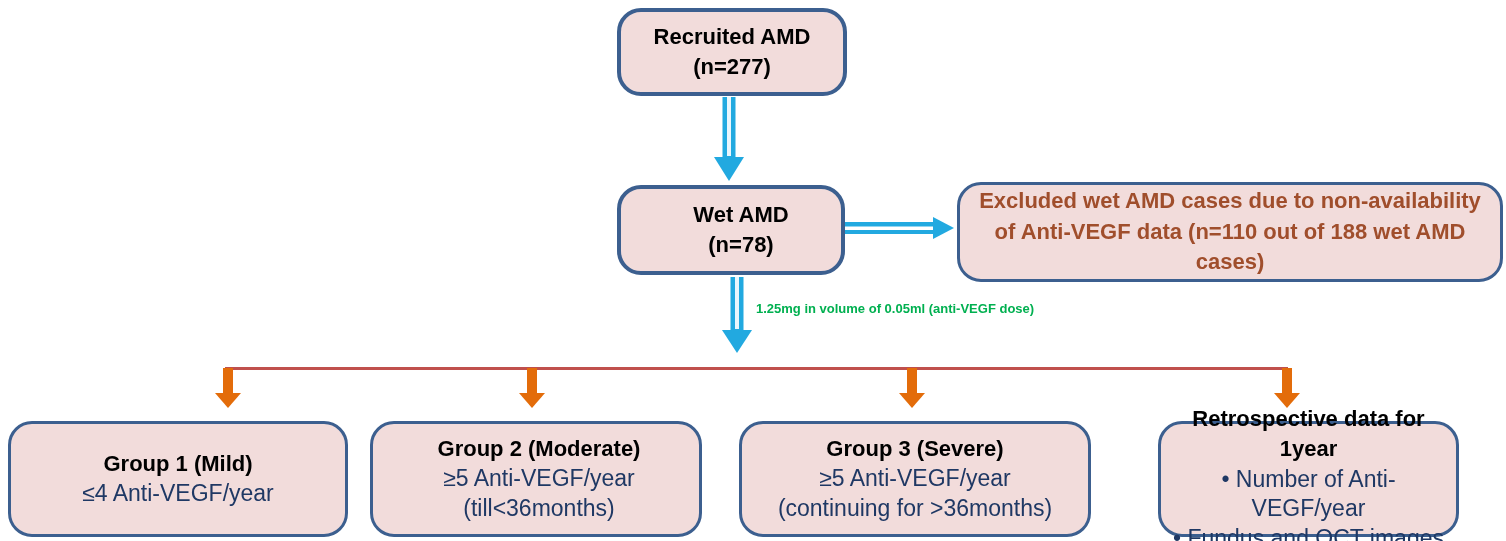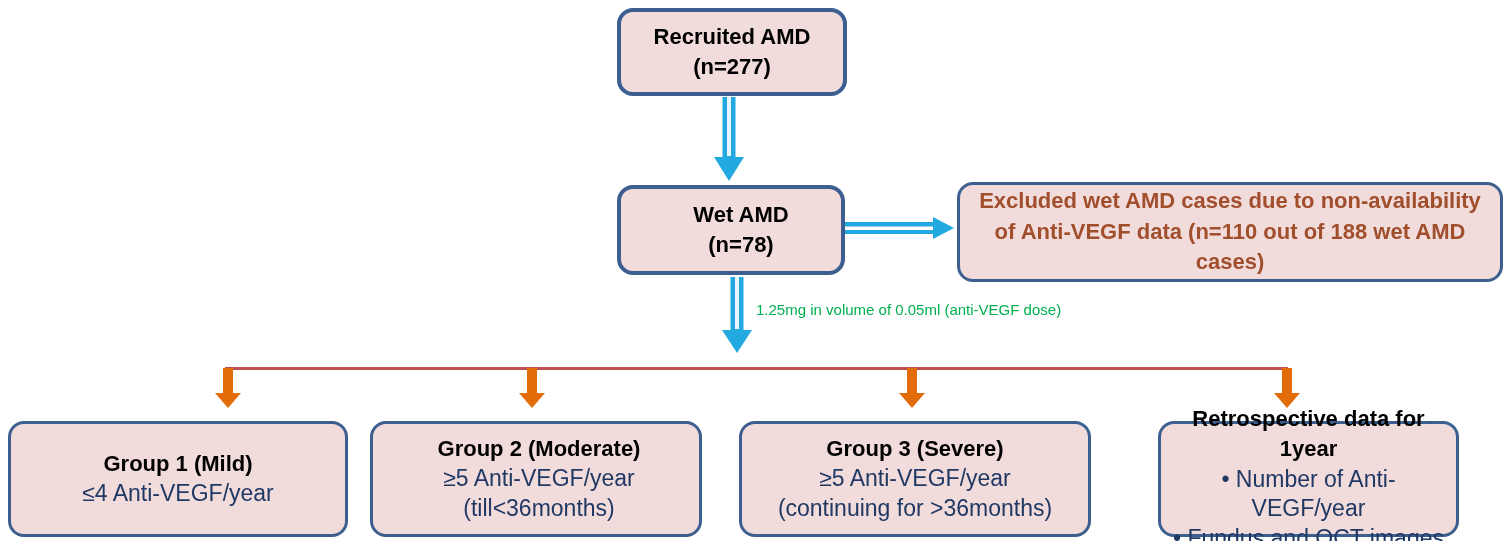--- a/index.html
+++ b/index.html
@@ -14,21 +14,21 @@
   svg.connector-layer {
     position: absolute;
     left: 0; top: 0;
     width: 1506px; height: 541px;
   }
   .node {
     position: absolute;
     box-sizing: border-box;
     background: #F2DCDB;
     border: 4px solid #3C5F8F;
-    border-radius: 16px;
+    border-radius: 24px;
     display: flex;
     flex-direction: column;
     align-items: center;
     justify-content: center;
     text-align: center;
   }
   .node-title {
     font-weight: 700;
     color: #000000;
     font-size: 22px;
@@ -54,22 +54,22 @@
   }
   .group-node { top: 421px; height: 116px; border-width: 3px; padding: 0 6px; }
   #node-group1 { left: 8px;    width: 340px; align-items: center; }
   #node-group2 { left: 370px;  width: 332px; padding-left: 12px; }
   #node-group3 { left: 739px;  width: 352px; }
   #node-retro  { left: 1125px; width: 301px; margin-left: 33px; }
   .dose-label {
     position: absolute;
     left: 756px; top: 301px;
     color: #00B050;
-    font-weight: 400;
-    font-size: 15px;
+    font-weight: 700;
+    font-size: 13px;
     white-space: nowrap;
   }
 </style>
 </head>
 <body>
 
 <div class="canvas">
 
   <svg class="connector-layer" viewBox="0 0 1506 541" xmlns="http://www.w3.org/2000/svg">
 

